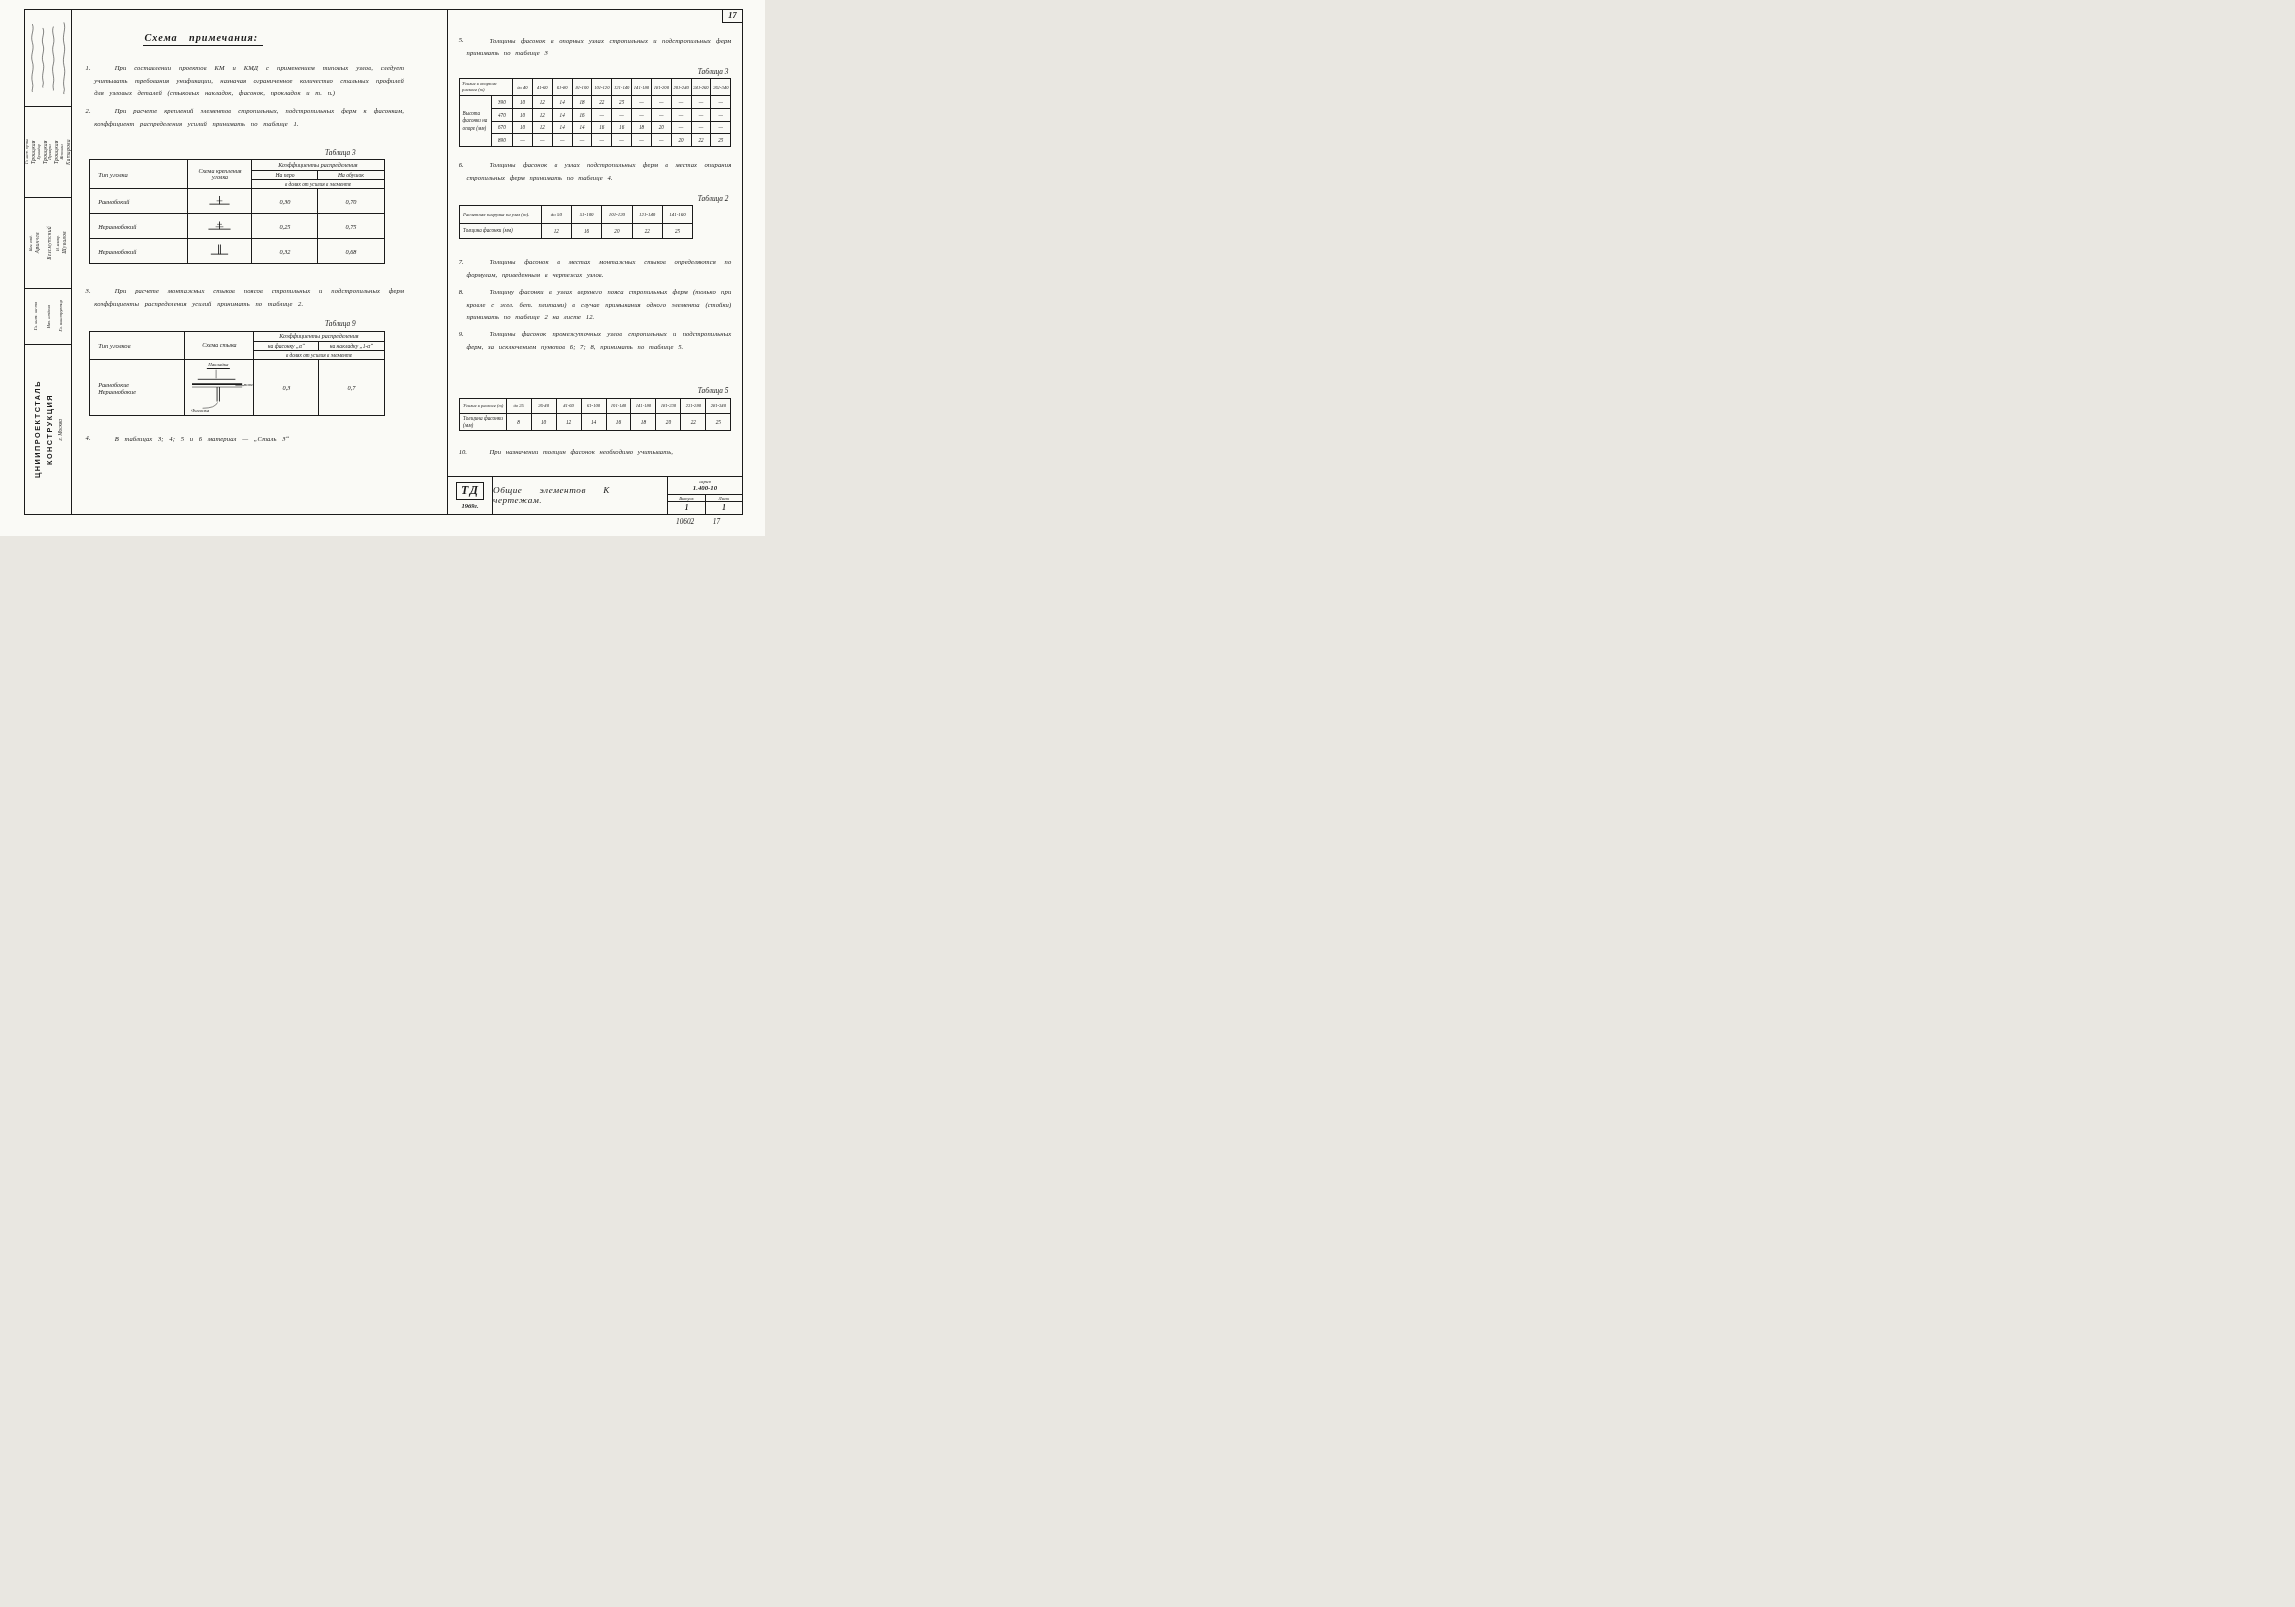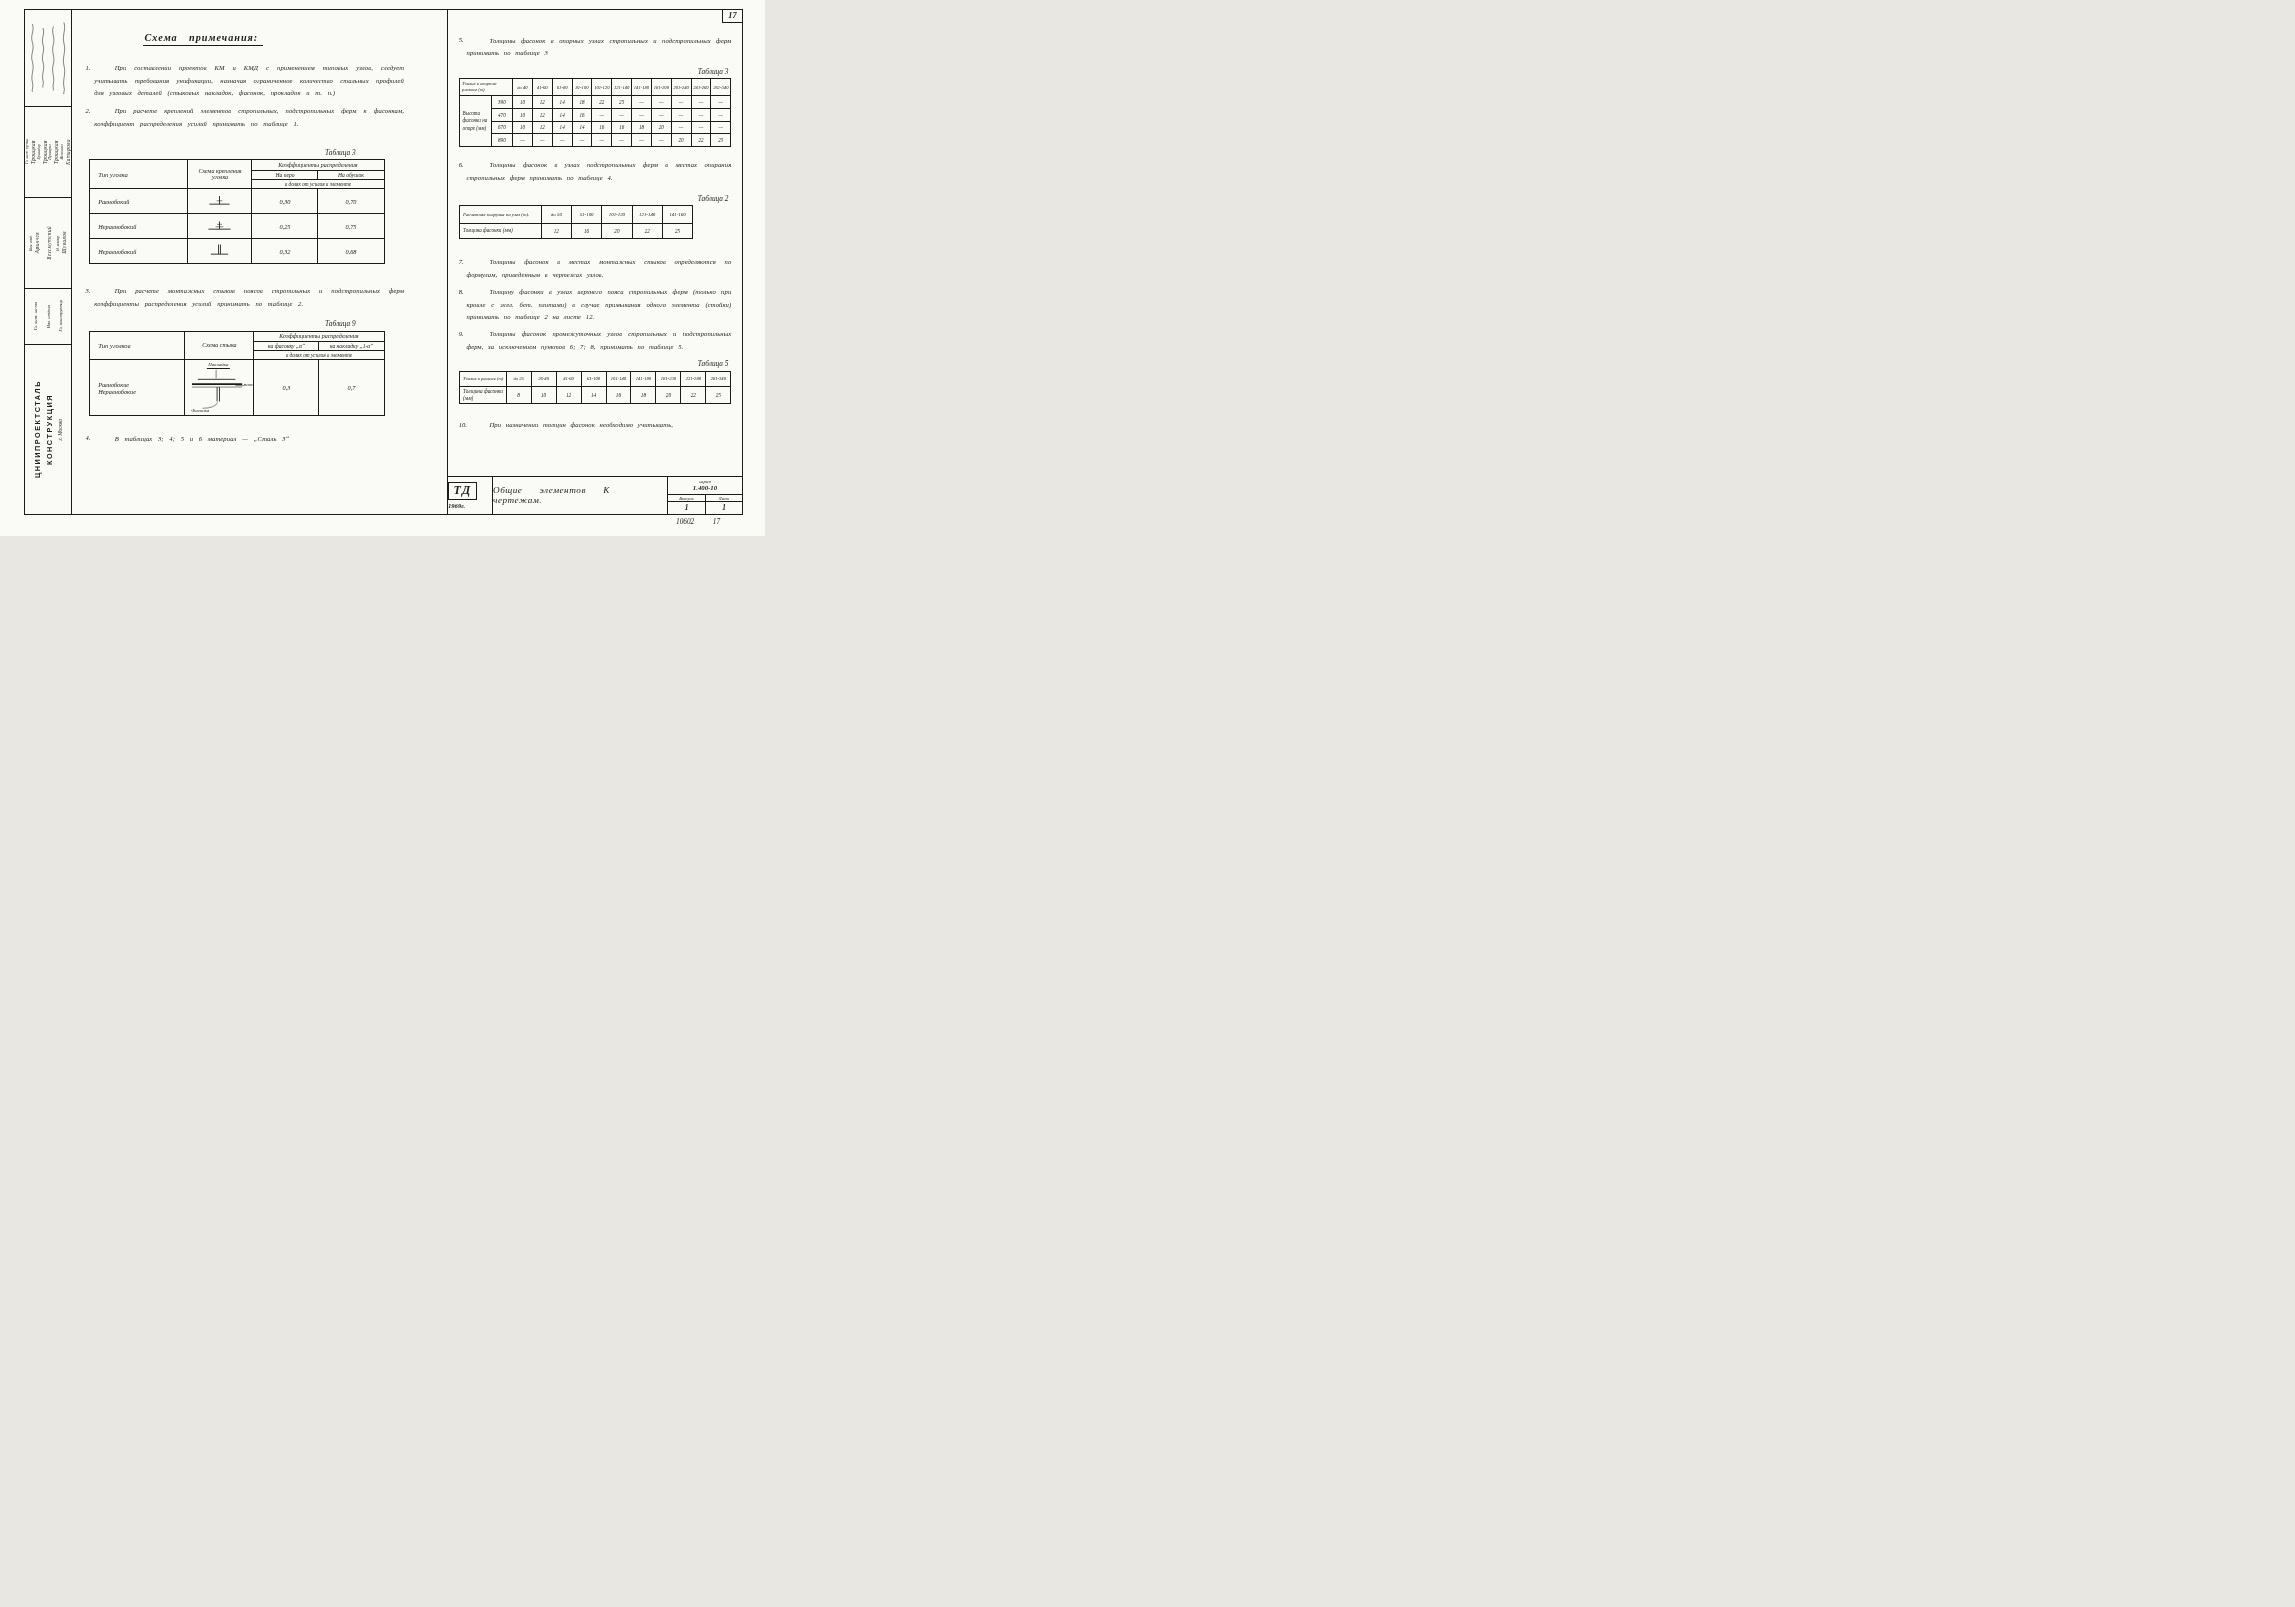--- a/index.html
+++ b/index.html
@@ -47,21 +47,21 @@
   .note p { margin-left:8.7px; text-indent:20.4px; text-align:justify; font-size:6.6px; line-height:1.9; word-spacing:3.9px; letter-spacing:0.1px; }
   .col-right .note p { margin-left:7.8px; text-indent:23px; word-spacing:2.9px; }
 
   .n1 { margin-top:16.5px; } .n2 { margin-top:5.8px; } .n3 { margin-top:21.4px; } .n4 { margin-top:16.5px; }
   .n5 { margin-top:25px; } .n6 { margin-top:12.6px; } .n7 { margin-top:17.5px; } .n8 { margin-top:4.9px; }
   .n9 { margin-top:4.9px; } .n10 { margin-top:15.5px; }
 
   .tbl-caption { font-size:7.3px; text-align:right; margin-top:17.5px; margin-bottom:2.4px; }
   .col-left .tbl-caption { width:297px; padding-right:27px; }
   .col-right .tbl-caption { width:100%; padding-right:2.9px; }
-  .cap3 { margin-top:6.8px;font-style:italic; } .cap4 { margin-top:9.7px; } .cap5 { margin-top:6px; }
+  .cap3 { margin-top:6.8px;font-style:italic; } .cap4 { margin-top:9.7px; } .cap5 { margin-top:33px; }
 
   table.tbl { border-collapse:collapse; table-layout:fixed; font-style:italic; }
   .tbl td { border:0.8px solid #1b1b1b; text-align:center; vertical-align:middle; padding:1px 1.5px; }
 
   
   .t1, .t2 { width:293px; margin-left:3.9px; font-size:6px; }
   .t1 .hr1 td, .t2 .hr1 td { height:10.7px; }
   .t1 .hr2 td, .t2 .hr2 td { height:8.3px; font-size:5.6px; }
   .t1 .hr3 td, .t2 .hr3 td { height:8.3px; font-size:5.3px; }
   .t1 .dr td { height:25px; font-size:6.3px; }
@@ -87,21 +87,21 @@
   .t5 td { height:15px; font-size:5.3px; }
   .t5 .hr td { font-size:4.6px; }
   .row-label { text-align:left !important; padding-left:3.4px !important; line-height:1.3; }
 
   
   .title-block {
     position:absolute; left:0; right:0; bottom:0; height:38px;
     border-top:1.2px solid #1b1b1b; display:grid; grid-template-columns:45px 1fr 74px;
     background:#fafaf6;
   }
-  .tb-stamp { border-right:1px solid #1b1b1b; display:flex; flex-direction:column; align-items:flex-start; justify-content:center; gap:2px; }
+  .tb-stamp { border-right:1px solid #1b1b1b; display:flex; flex-direction:column; align-items:center; justify-content:center; gap:2px; }
   .tb-td { border:1.2px solid #1b1b1b; padding:0 4.4px 1px; font-size:12px; font-weight:bold; letter-spacing:1px; }
   .tb-year { font-size:6.6px; font-weight:bold; }
   .tb-title { border-right:1px solid #1b1b1b; display:flex; align-items:center; justify-content:center; font-size:9.2px; word-spacing:14.6px; letter-spacing:0.5px; }
   .tb-right { display:grid; grid-template-rows:18.5px 1fr; }
   .tb-series { border-bottom:0.8px solid #1b1b1b; display:flex; flex-direction:column; align-items:center; justify-content:center; line-height:1.05; }
   .tb-series .lab { font-size:4.9px; }
   .tb-series .val { font-size:6.8px; font-weight:bold; }
   .tb-nums { display:grid; grid-template-columns:1fr 1fr; }
   .tb-num { display:flex; flex-direction:column; align-items:center; }
   .tb-num + .tb-num { border-left:0.8px solid #1b1b1b; }

